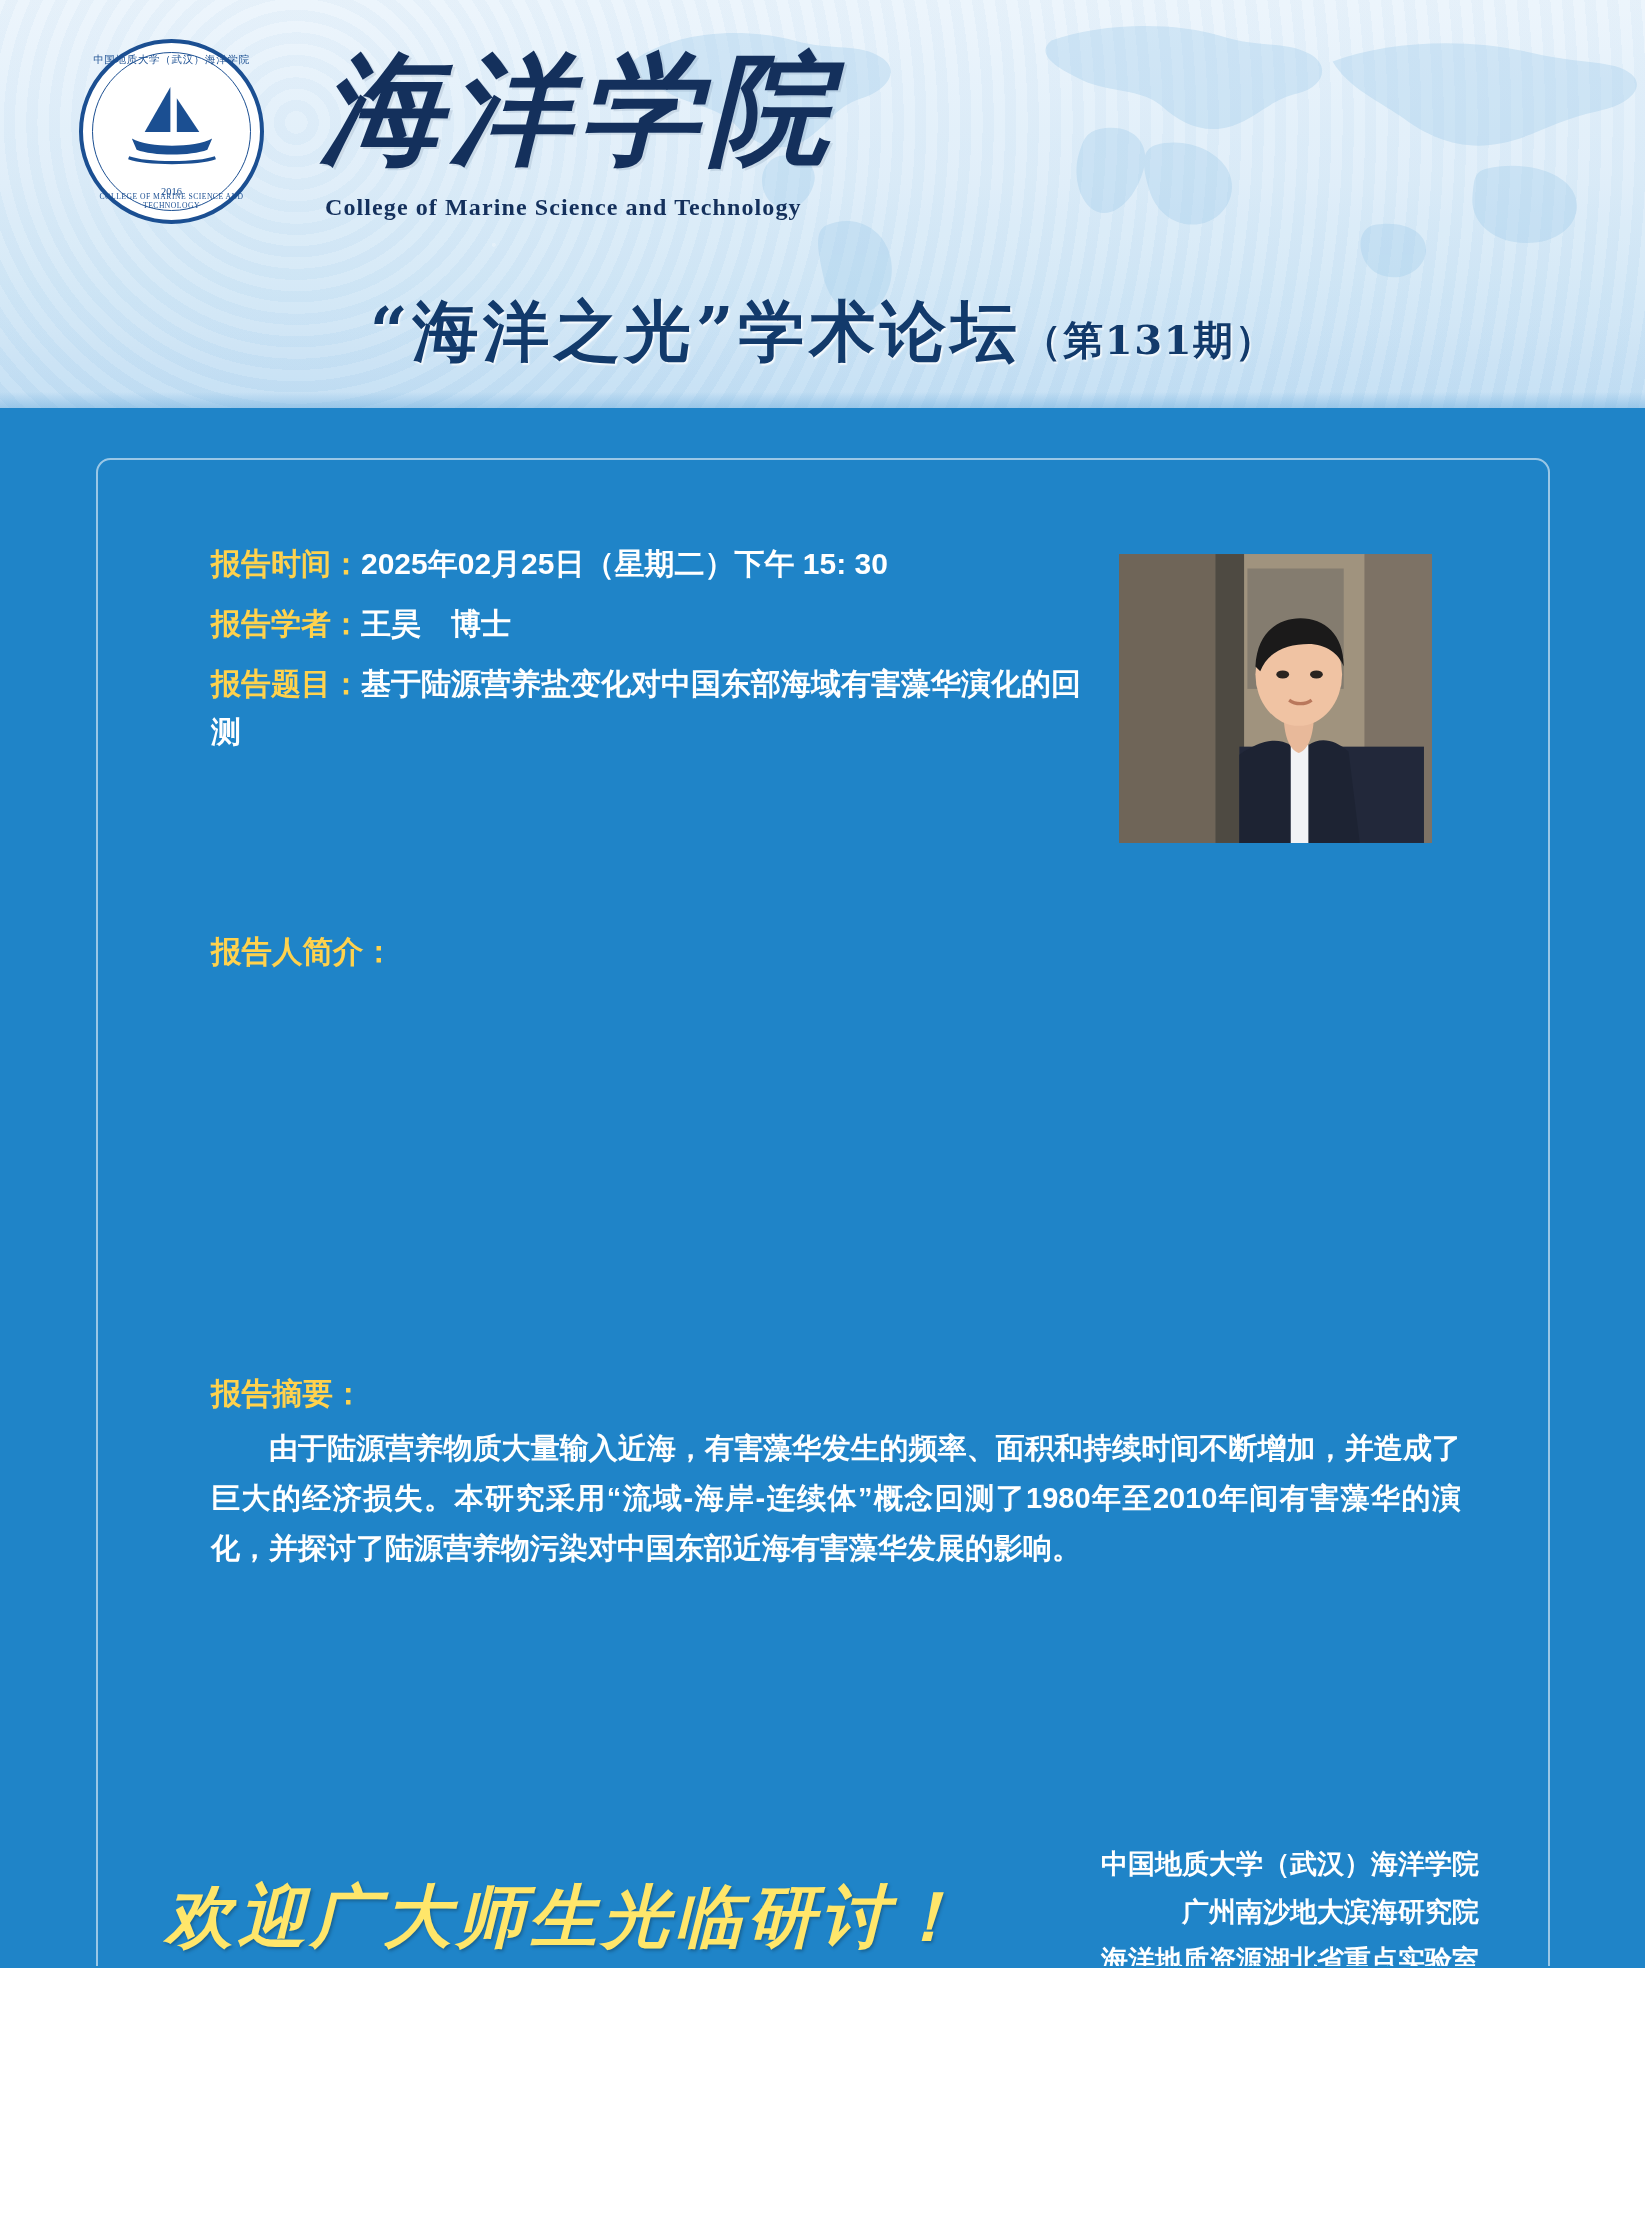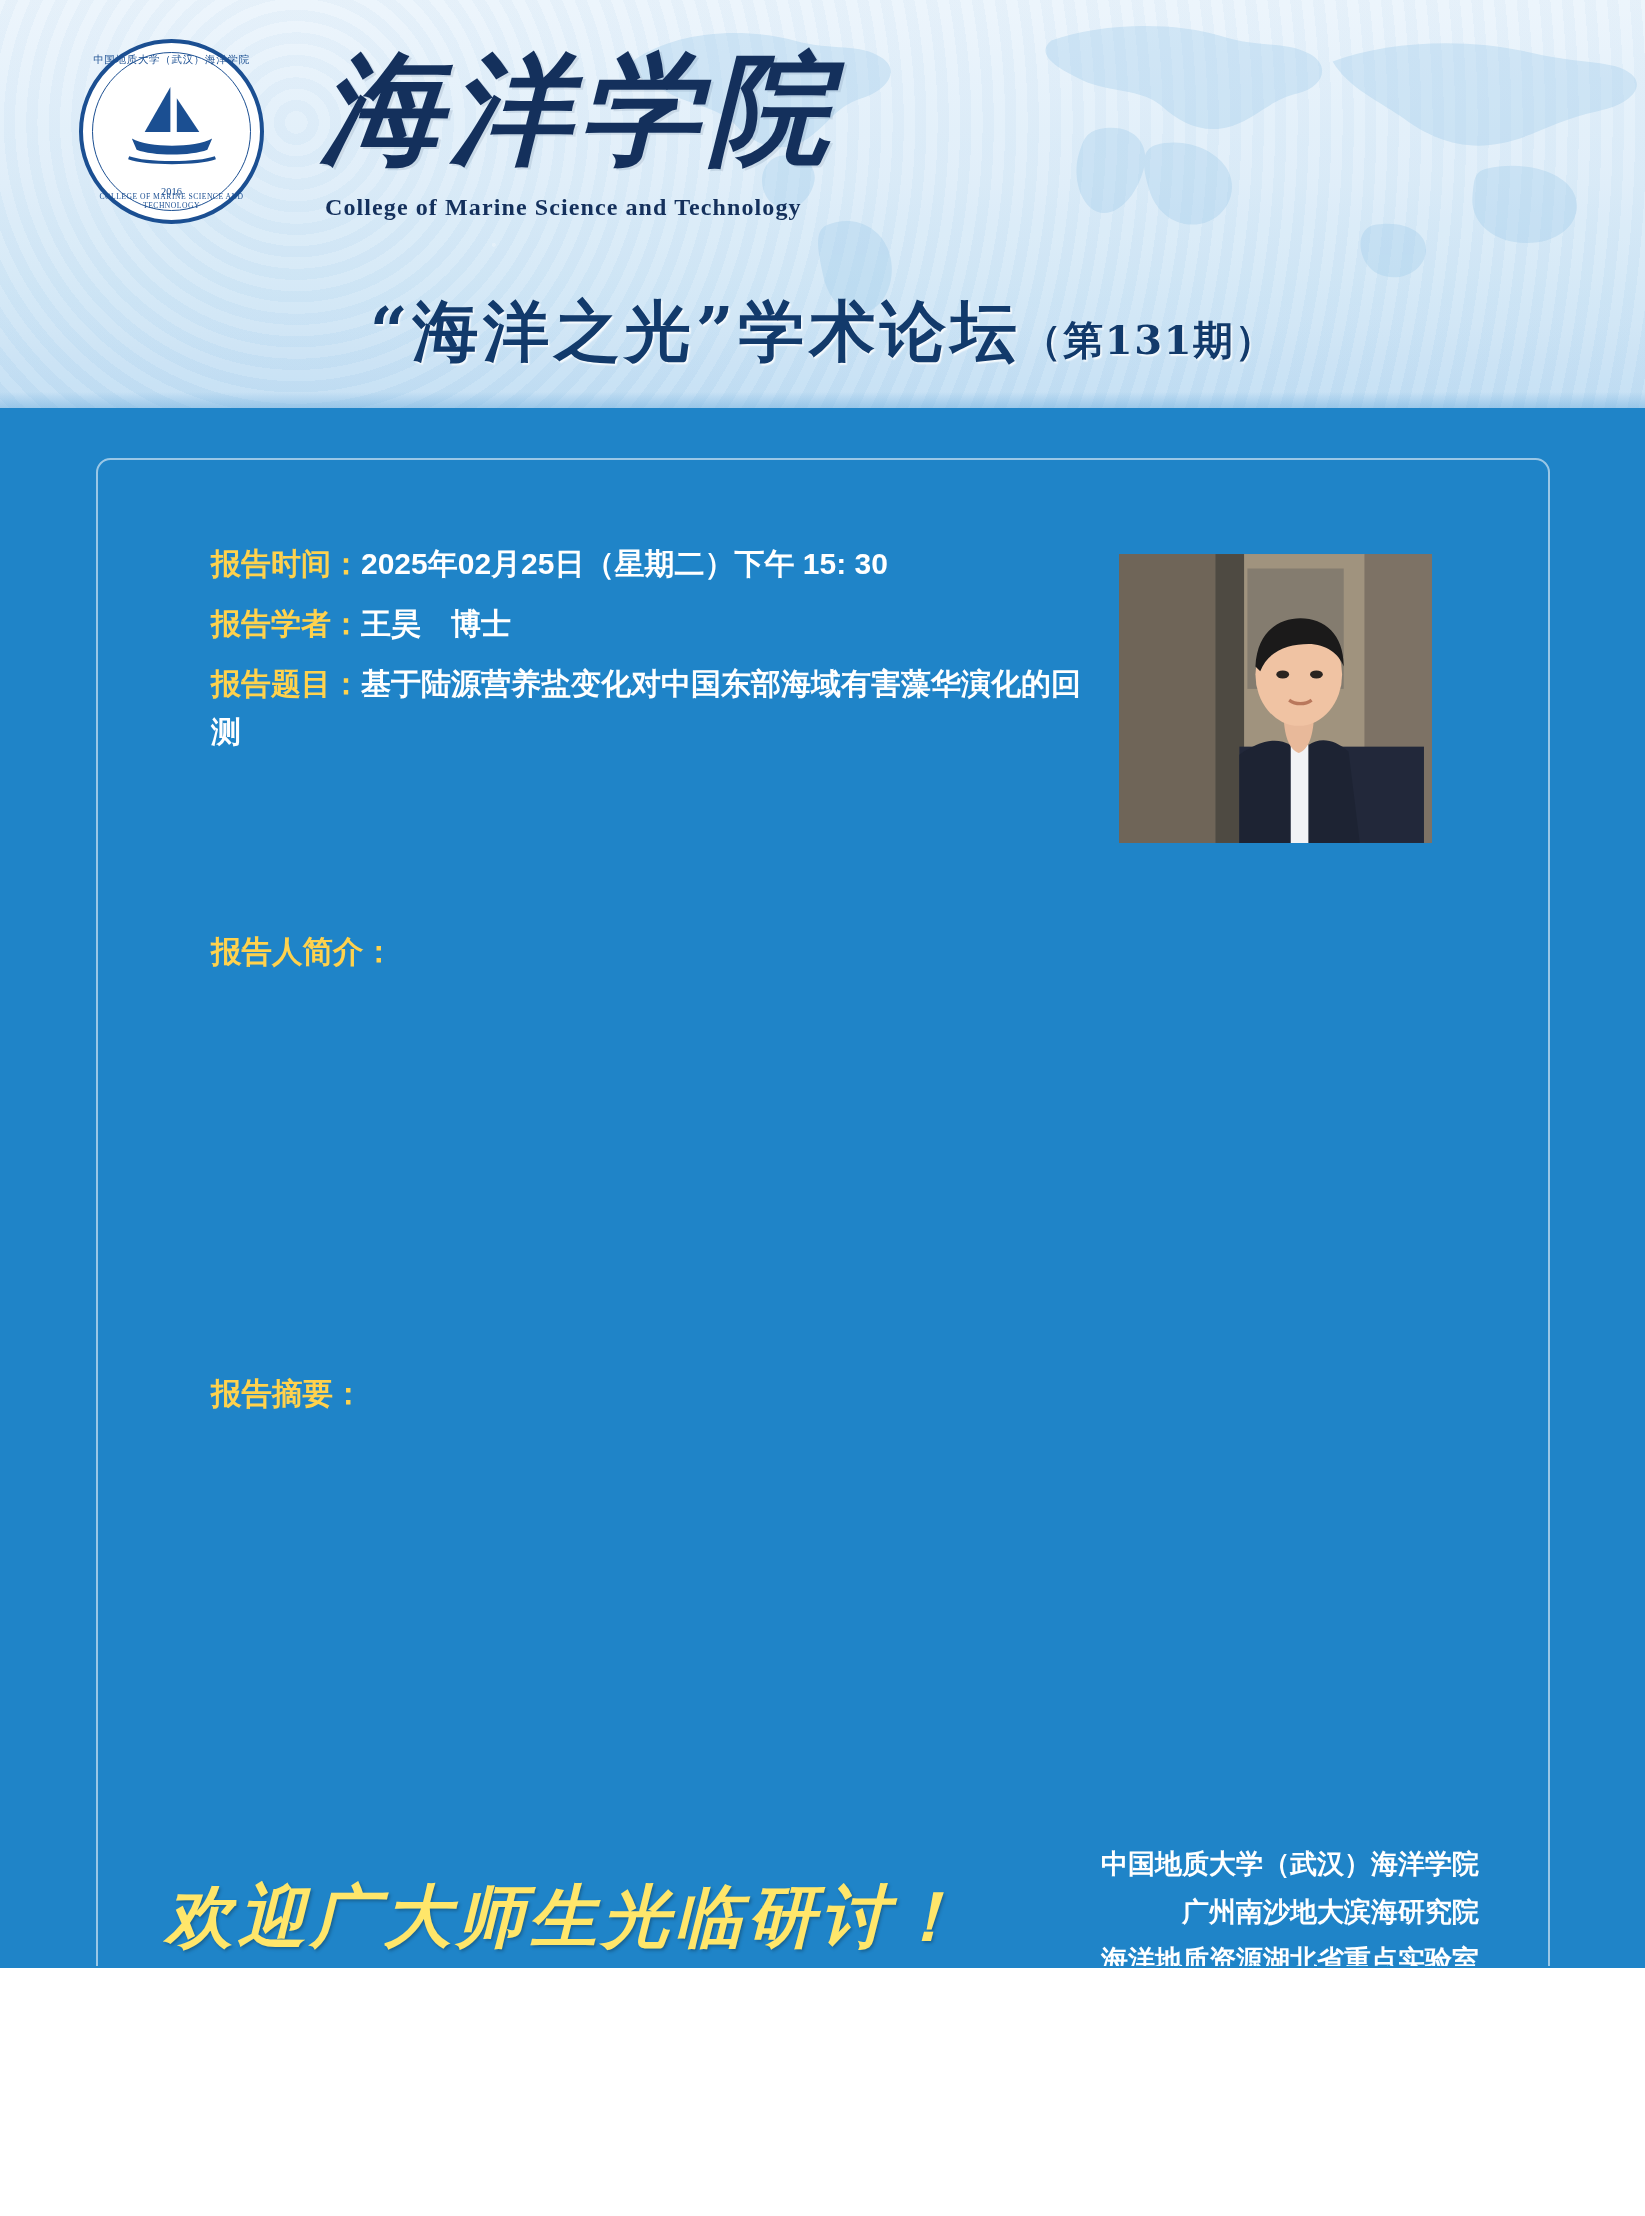--- a/index.html
+++ b/index.html
@@ -355,20 +355,21 @@
         <ellipse cx="204" cy="150" rx="8" ry="5" fill="#2a2420"></ellipse>
         <ellipse cx="246" cy="150" rx="8" ry="5" fill="#2a2420"></ellipse>
         <path d="M212 182 C220 188, 232 188, 240 182" stroke="#b9785c" stroke-width="4" fill="none"></path>
       </g>
     </svg>
   </div>
 
   <div class="section-head" style="left:211px; top:932px;">报告人简介：</div>
 
   <div class="section-head" style="left:211px; top:1374px;">报告摘要：</div>
+  <div class="para" style="left:211px; top:1424px;">由于陆源营养物质大量输入近海，有害藻华发生的频率、面积和持续时间不断增加，并造成了巨大的经济损失。本研究采用“流域-海岸-连续体”概念回测了1980年至2010年间有害藻华的演化，并探讨了陆源营养物污染对中国东部近海有害藻华发展的影响。</div>
 
   <div class="welcome">欢迎广大师生光临研讨！</div>
 
   <div class="org-block">
     <div class="org-line">中国地质大学（武汉）海洋学院</div>
     <div class="org-line">广州南沙地大滨海研究院</div>
     <div class="org-line">海洋地质资源湖北省重点实验室</div>
   </div>
 
   <div class="footer-strip"></div>

